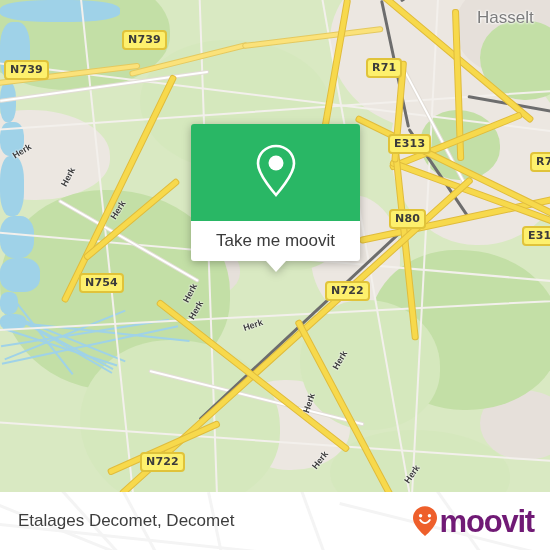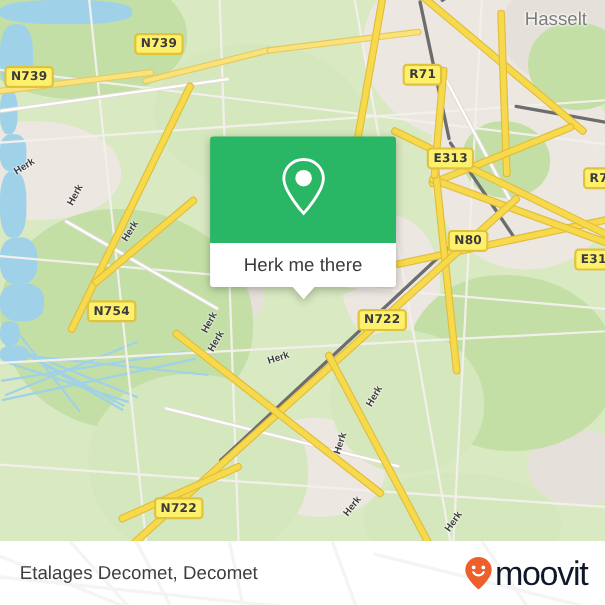--- a/index.html
+++ b/index.html
@@ -85,21 +85,21 @@
   }
   .wm{position:absolute;background:#f4f4f4;transform-origin:0 0;}
   #bottom-title{
     position:relative;margin-left:18px;color:#3d3d3d;font-size:17px;white-space:nowrap;
   }
   #logo{
     position:absolute;right:16px;top:50%;transform:translateY(-50%);
     display:flex;align-items:center;gap:2px;
   }
   #logo-pin{position:relative;width:26px;height:31px;}
-  #logo-text{color:#0f172a;font-size:31px;font-weight:normal;letter-spacing:-1.2px;line-height:1;}
+  #logo-text{color:#701a75;font-size:31px;font-weight:bold;letter-spacing:-1.2px;line-height:1;}
 </style>
 </head>
 <body>
 
 <div id="app">
 
   <div id="map">
 
     <div class="map-layer" style="background:#d9e9c2;"></div>
 
@@ -219,38 +219,38 @@
         <div class="riverlabel" style="left: 310px; top: 455px; transform: rotate(-52deg);">Herk</div>
         <div class="riverlabel" style="left: 402px; top: 469px; transform: rotate(-55deg);">Herk</div>
       </div>
 
     <div class="map-layer" id="shield-holder">
         <div class="shield" style="left: 4px; top: 60px;">N739</div>
         <div class="shield" style="left: 122px; top: 30px;">N739</div>
         <div class="shield" style="left: 366px; top: 58px;">R71</div>
         <div class="shield" style="left: 388px; top: 134px;">E313</div>
         <div class="shield" style="left: 530px; top: 152px;">R71</div>
-        <div class="shield" style="left: 407px; top: 209px;">N80</div>
+        <div class="shield" style="left: 389px; top: 209px;">N80</div>
         <div class="shield" style="left: 522px; top: 226px;">E313</div>
         <div class="shield" style="left: 325px; top: 281px;">N722</div>
         <div class="shield" style="left: 79px; top: 273px;">N754</div>
         <div class="shield" style="left: 140px; top: 452px;">N722</div>
       </div>
 
     <div id="callout">
       <div id="callout-top" style="background: rgb(41, 183, 101);">
         <span>
           <svg width="46" height="58" viewBox="0 0 46 58" aria-hidden="true">
             <path d="M23 4C12.5 4 5 12 5 21.5 5 33 23 53 23 53S41 33 41 21.5C41 12 33.5 4 23 4z" fill="none" stroke="#ffffff" stroke-width="2.6"></path>
             <circle cx="23" cy="21" r="7.5" fill="#ffffff"></circle>
           </svg>
         </span>
       </div>
       <div id="callout-bottom">
-        <span id="callout-label">Herk me there</span>
+        <span id="callout-label">Take me moovit</span>
       </div>
       <div id="callout-tail"></div>
     </div>
 
   </div>
 
   <div id="bottombar">
     <div style="position:absolute;inset:0;">
       <div class="wm" style="left:-20px;top:4px;width:300px;height:3px;transform:rotate(22deg);"></div>
       <div class="wm" style="left:120px;top:-10px;width:260px;height:3px;transform:rotate(62deg);"></div>

